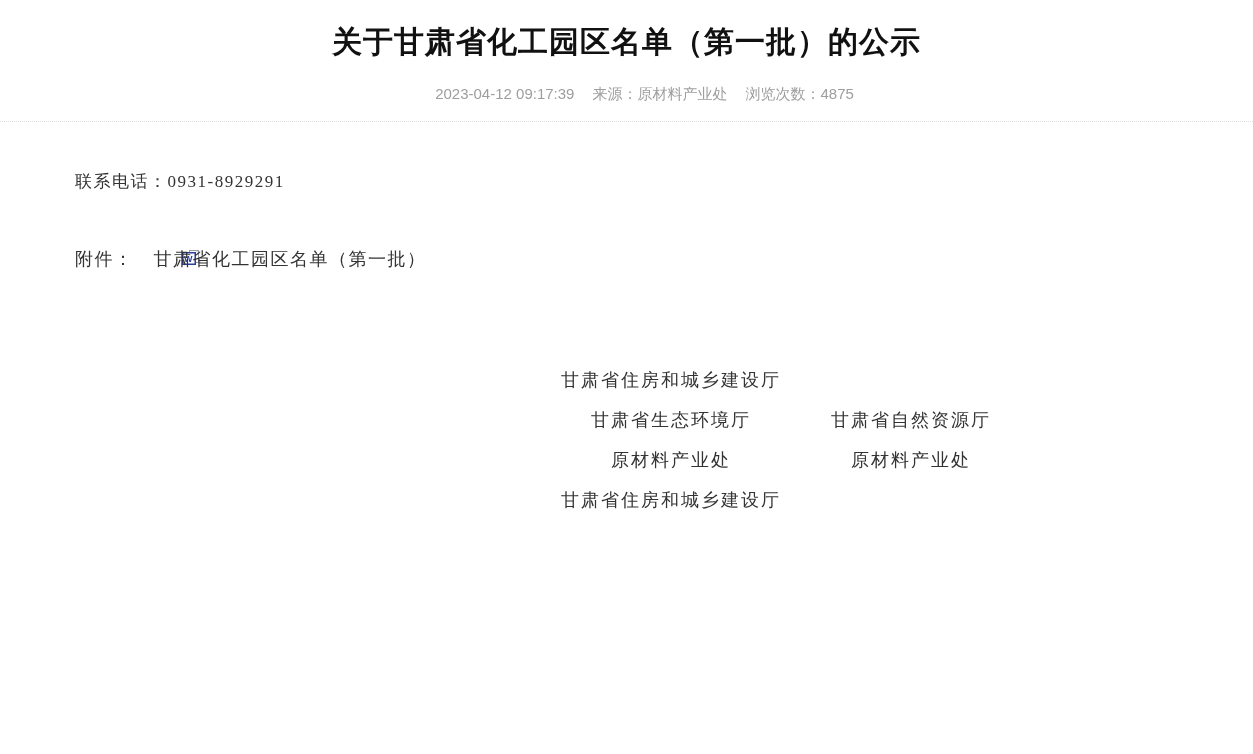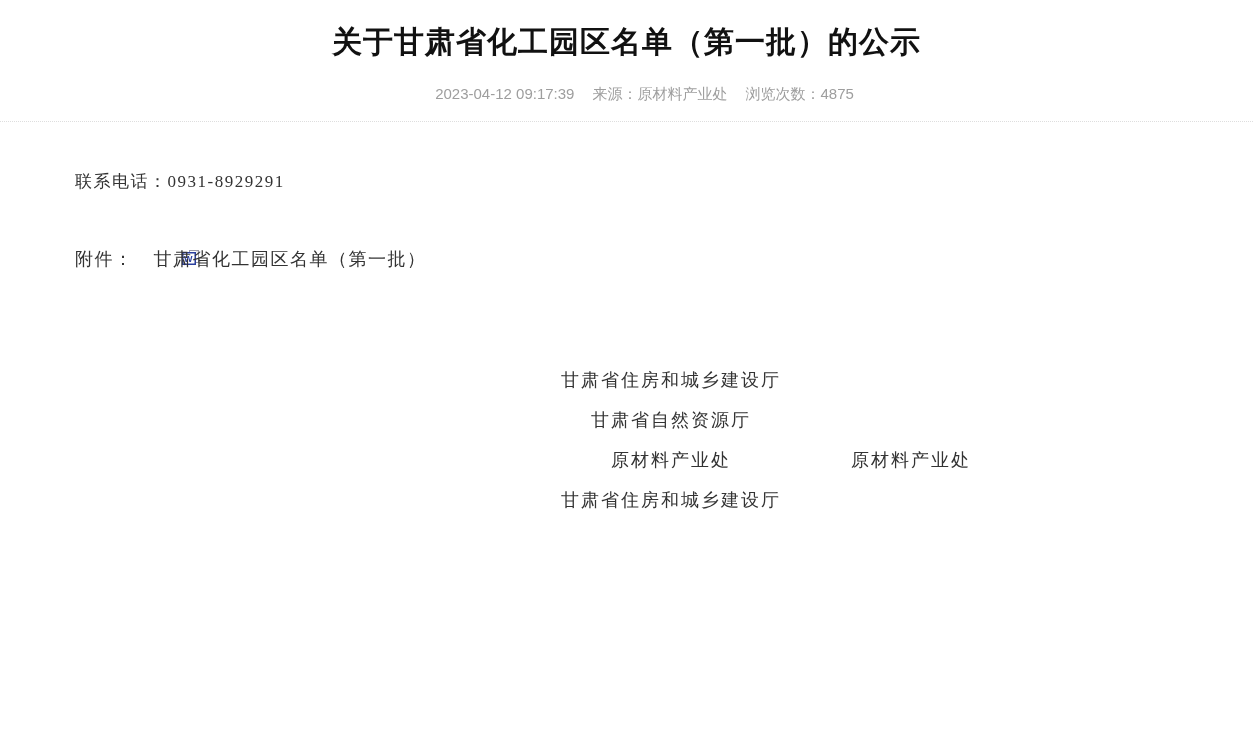--- a/index.html
+++ b/index.html
@@ -113,20 +113,21 @@
             <line x1="17" y1="12" x2="18.5" y2="12" stroke="#9a9aa8" stroke-width="1"></line>
             <rect x="0.75" y="2.75" width="12.5" height="11.5" fill="#ffffff" stroke="#2a3f9e" stroke-width="1.5"></rect>
             <text x="7" y="12" text-anchor="middle" font-family="Liberation Sans, sans-serif" font-size="9" font-weight="bold" fill="#2a3f9e">W</text>
           </svg></span><a class="attachment-link">甘肃省化工园区名单（第一批）</a></p>
 
     <div class="signatures">
       <div class="sig-row">
         <span class="sig-cell">甘肃省住房和城乡建设厅</span>
       </div>
       <div class="sig-row">
+        <span class="sig-cell">甘肃省生态环境厅</span>
         <span class="sig-cell">甘肃省自然资源厅</span>
       </div>
       <div class="sig-row">
         <span class="sig-cell">原材料产业处</span>
         <span class="sig-cell">原材料产业处</span>
       </div>
       <div class="sig-row">
         <span class="sig-cell">甘肃省住房和城乡建设厅</span>
       </div>
     </div>

